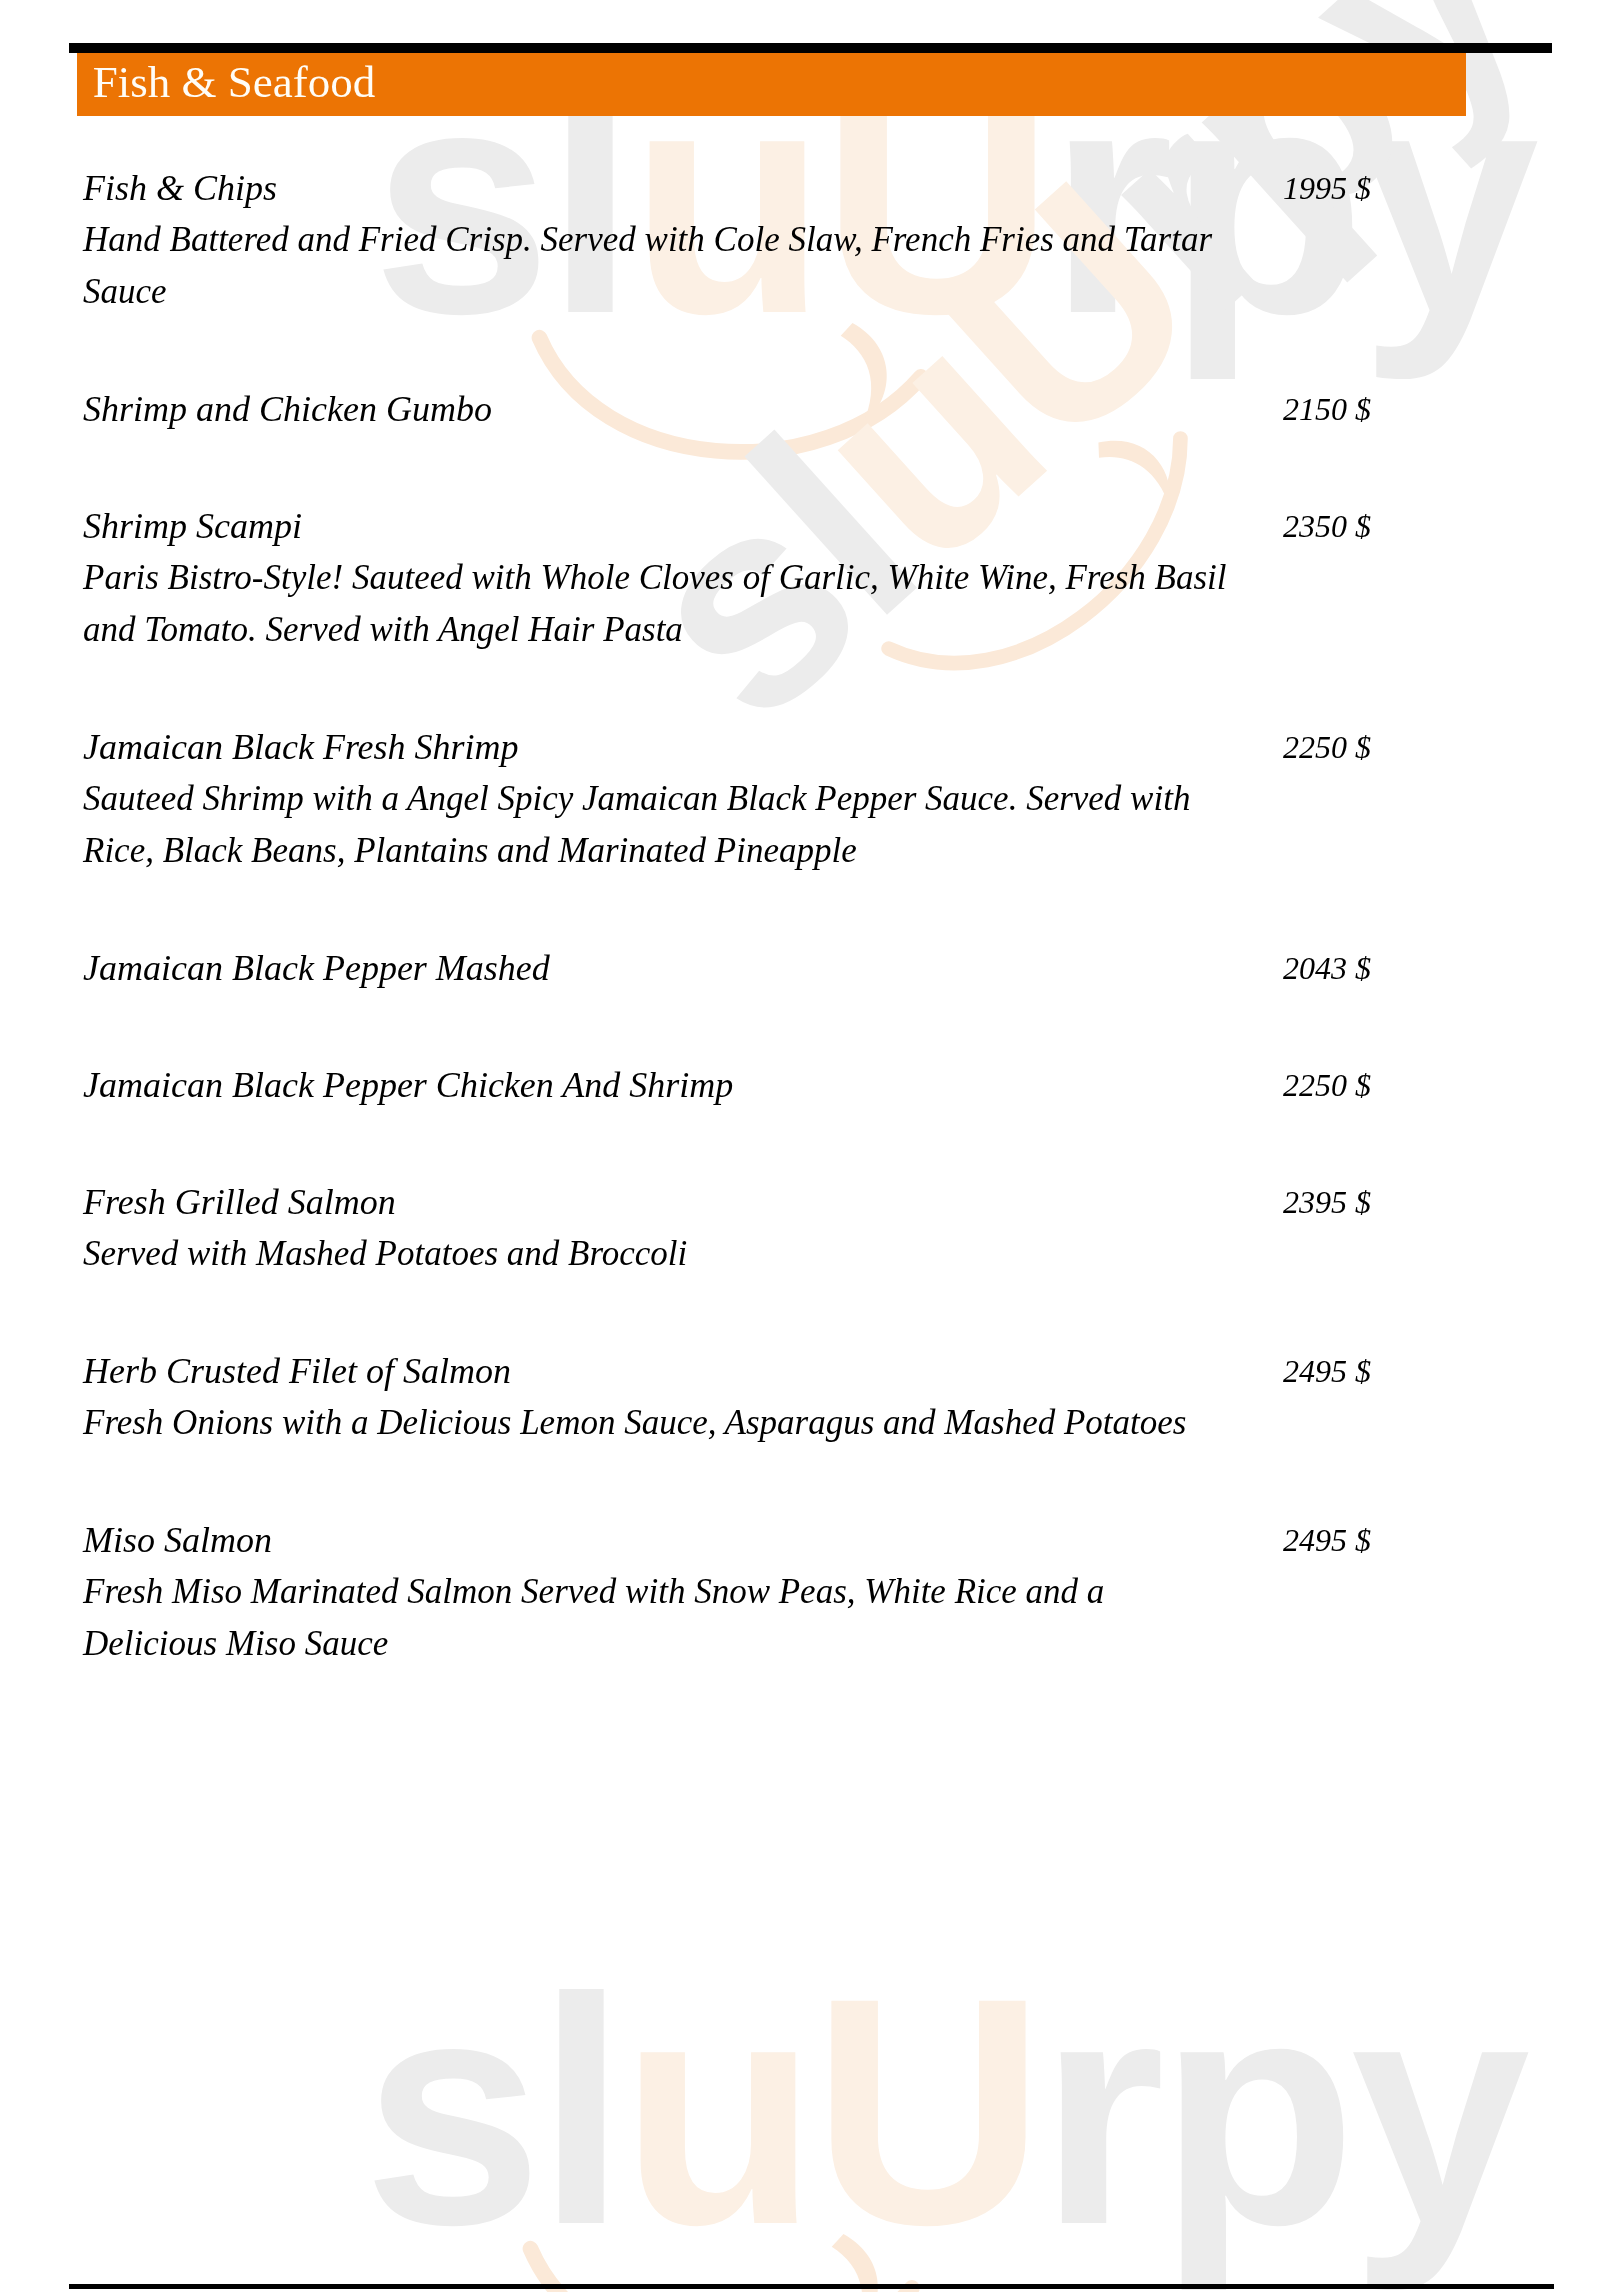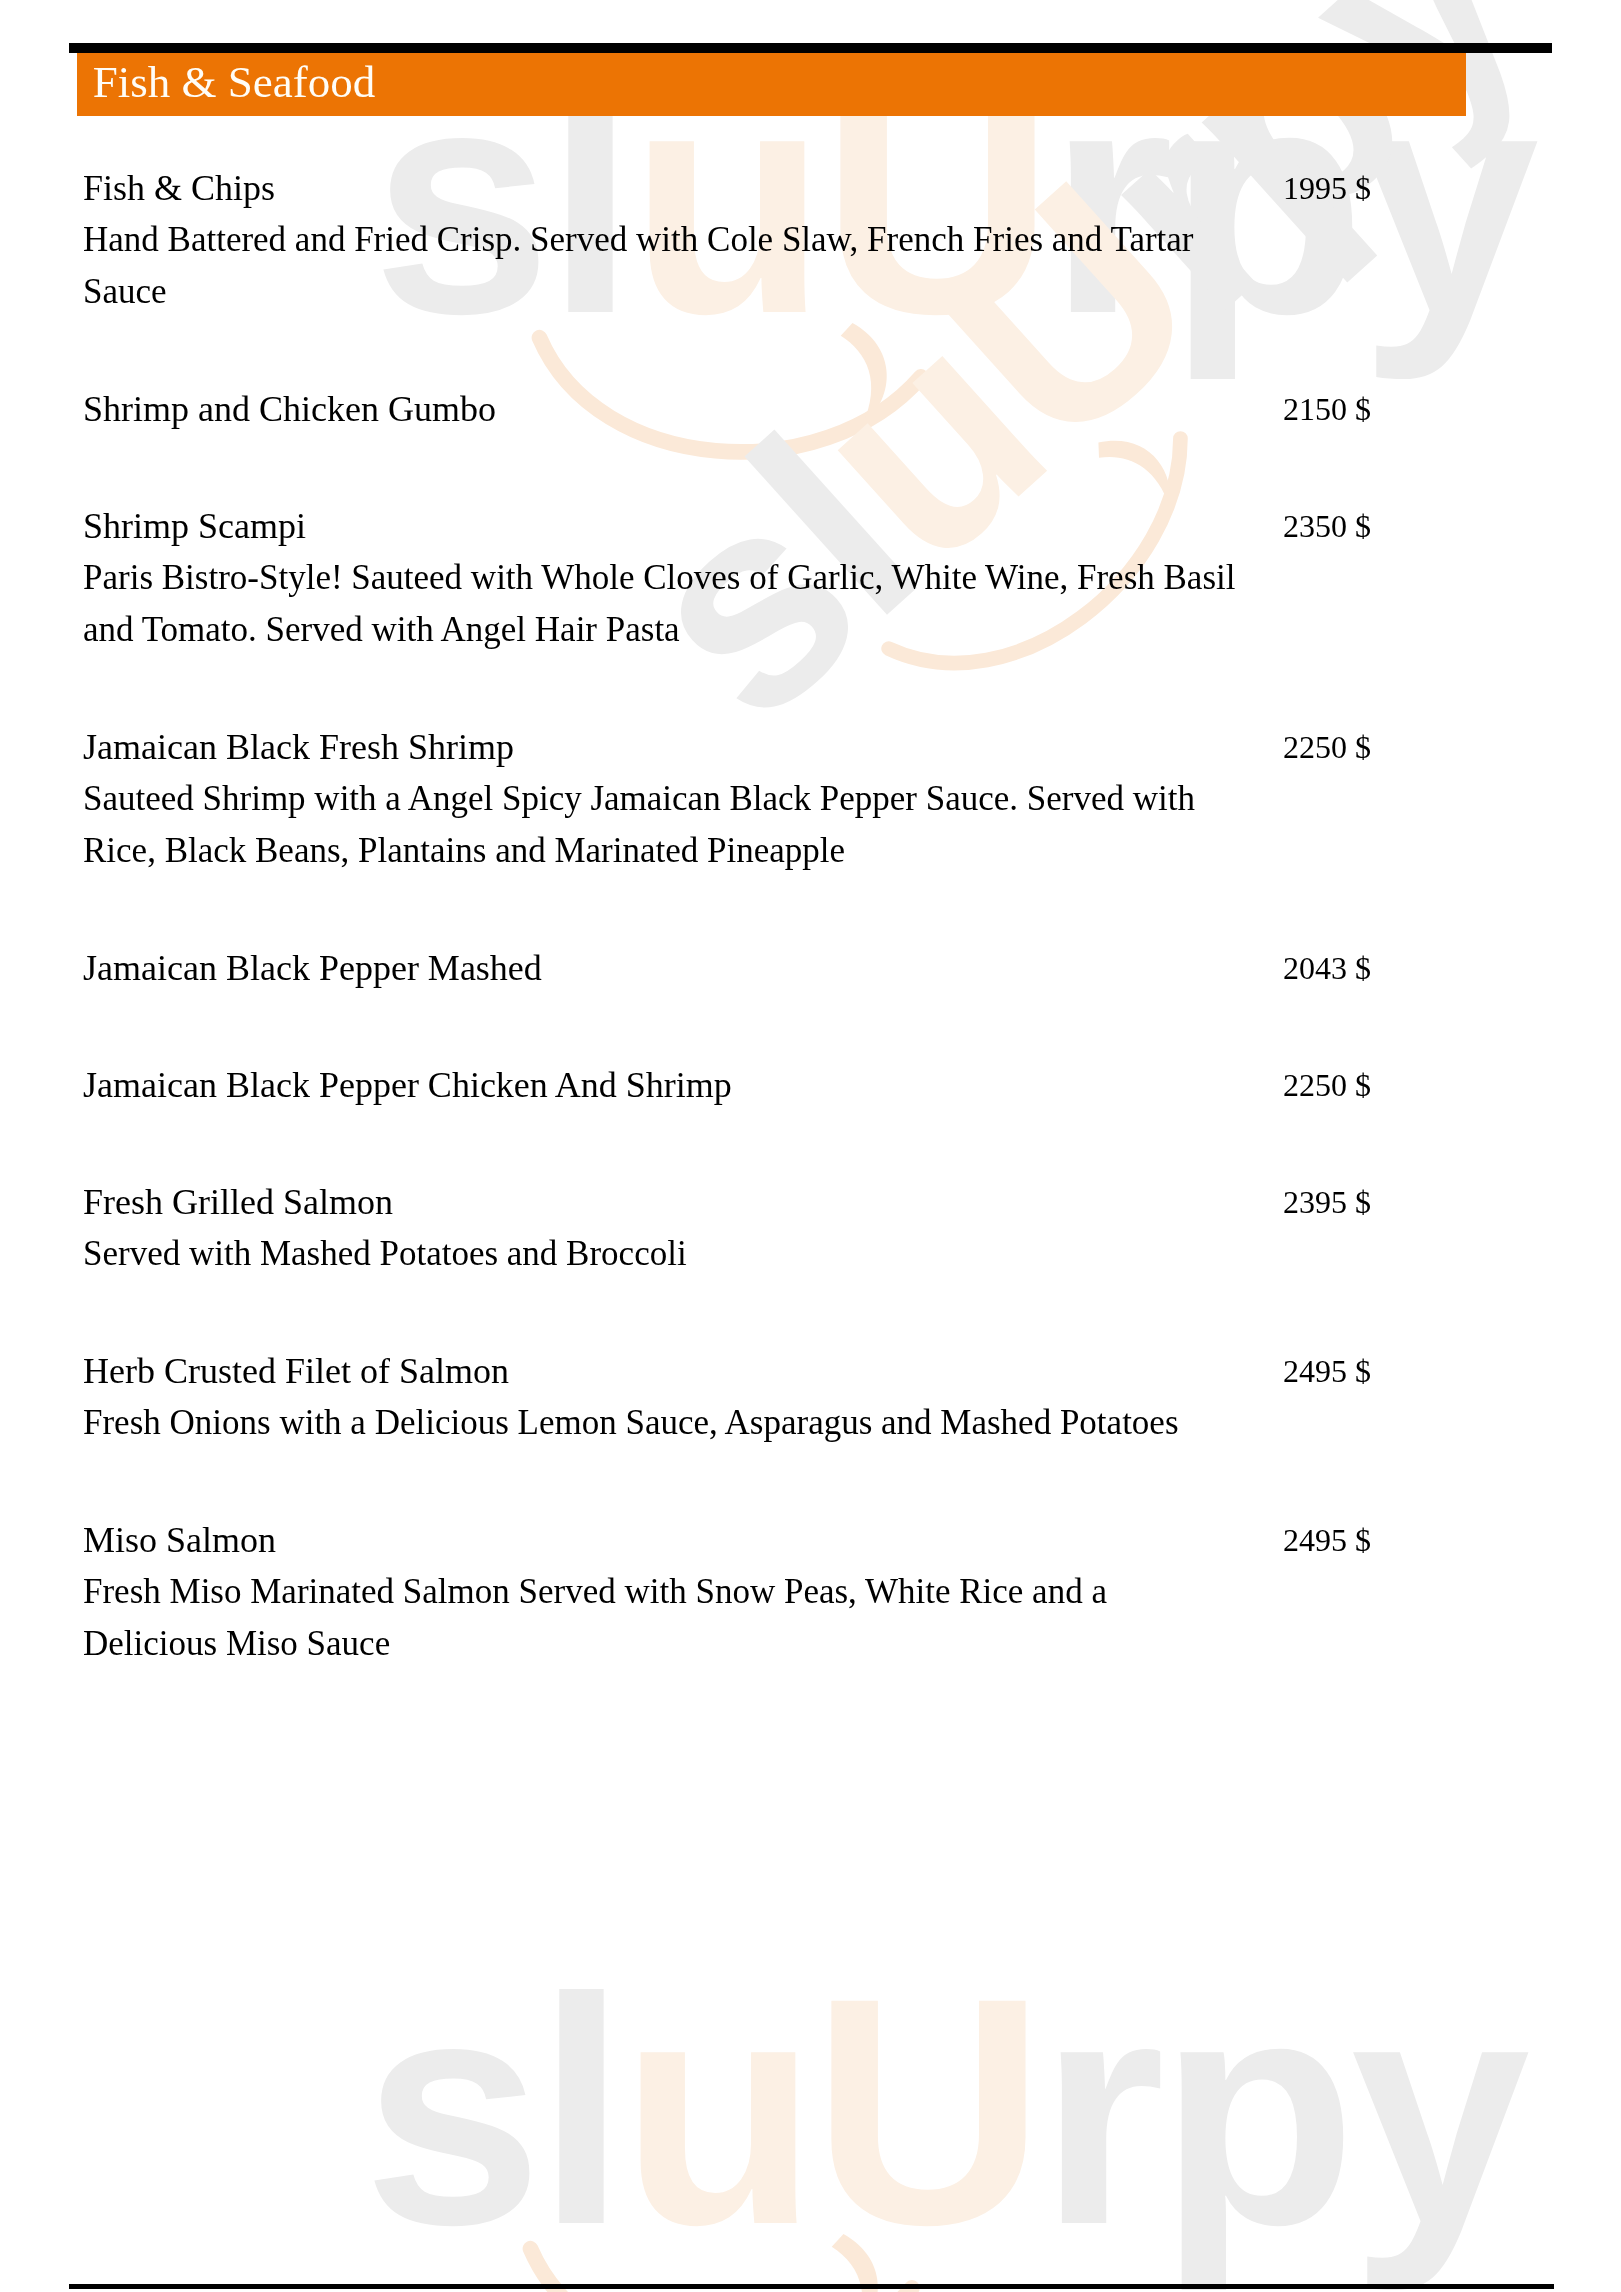--- a/index.html
+++ b/index.html
@@ -107,20 +107,21 @@
   .menu {
     position: absolute;
     left: 83px;
     top: 162px;
     width: 1372px;
     z-index: 4;
   }
   .menu-item {
     position: relative;
     margin-bottom: 65px;
+    font-style: italic;
   }
   .menu-item:last-child { margin-bottom: 16px; }
 
   .item-body {
     width: 1176px;
   }
   .item-name {
     font-size: 36px;
     line-height: 52px;
     font-weight: 400;

